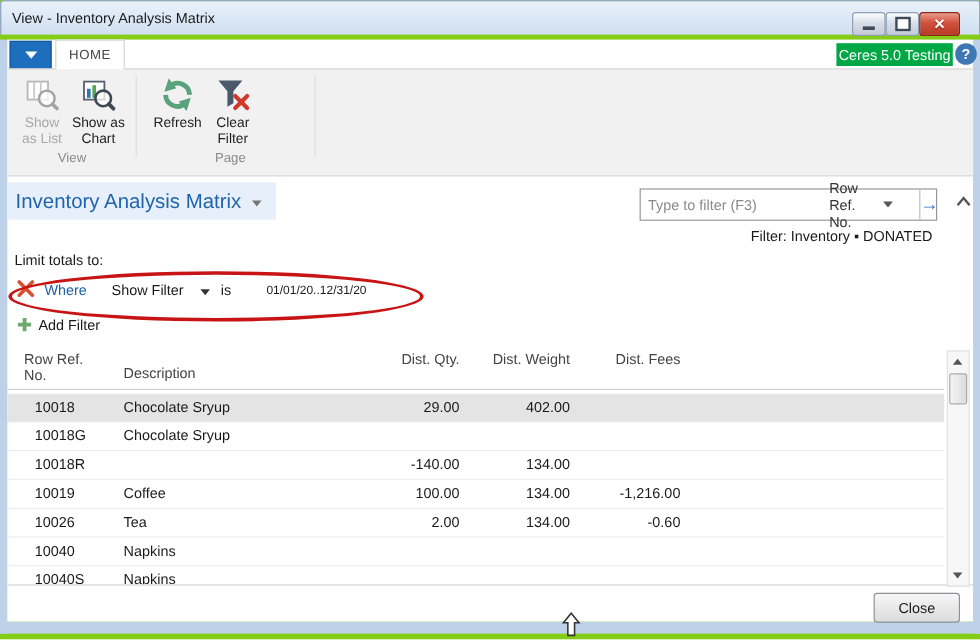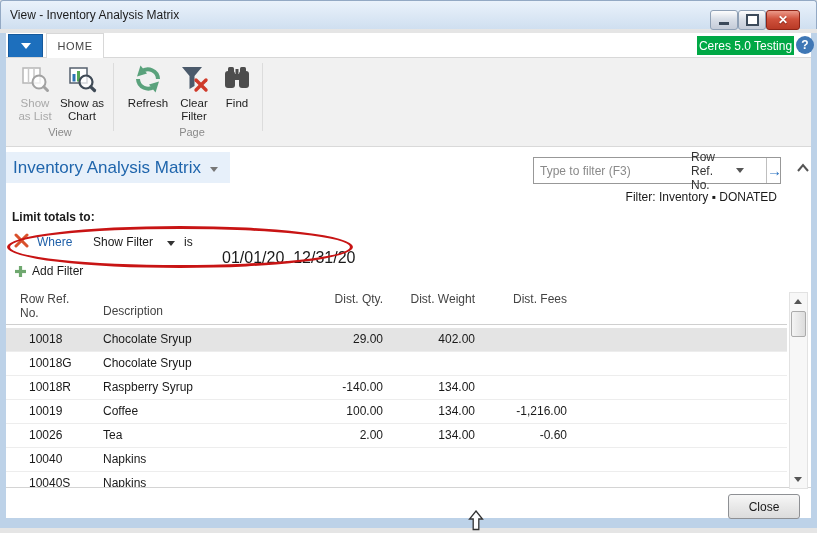--- a/index.html
+++ b/index.html
@@ -1,16 +1,16 @@
 <!DOCTYPE html>
 <html><head>
 <meta charset="utf-8">
 <style>
   html,body{margin:0;padding:0;background:#fff;}
-  .stage{position:relative;width:817px;height:533px;background:#e5e5e5;overflow:hidden;
+  .stage{position:relative;width:817px;height:533px;background:#84cc16;overflow:hidden;
          font-family:"Liberation Sans",sans-serif;color:#1a1a1a;}
   .abs{position:absolute;}
 
   
   .titlebar{left:0;top:5;width:815px;height:28px;
     background:linear-gradient(#eaf2fb,#cfdff0);
     border:1px solid #93a9c4;border-bottom:none;border-radius:3px 3px 0 0;}
   .title-text{left:9px;top:5px;font-size:12px;color:#1c1c1c;line-height:28px;top:0;}
   .winbtn{top:10px;height:18px;border:1px solid #8fa0b5;border-radius:3px;
     background:linear-gradient(#fdfdfd,#d9dfe8 45%,#c5ccd8);display:flex;align-items:center;justify-content:center;}
@@ -58,27 +58,27 @@
   .fb-sep{width:1px;height:17px;background:#bfbfbf;}
   .fb-col{font-size:12px;color:#333;padding:0 5px 0 7px;}
   .tri-down-dark{width:0;height:0;border-left:4px solid transparent;border-right:4px solid transparent;border-top:5px solid #555;margin-right:6px;}
   .fb-go{width:27px;height:25px;display:flex;align-items:center;justify-content:center;color:#2a72c0;
     font-size:15px;font-weight:bold;border-left:1px solid #bfbfbf;}
   .collapse{left:789px;top:127px;width:16px;height:16px;display:flex;align-items:center;justify-content:center;}
 
   .filter-status{right:34px;top:157px;font-size:12px;color:#1a1a1a;padding-left:32px;}
 
   
-  .limit-label{left:6px;top:177px;font-size:12px;font-weight:bold;color:#1a1a1a;}
+  .limit-label{left:6px;top:177px;font-size:12px;font-weight:normal;color:#1a1a1a;}
   .del-x{left:8px;top:200px;width:15px;height:15px;}
   .where{left:31px;top:202px;font-size:12px;color:#1e5fa8;}
   .ffield{left:87px;top:202px;font-size:12px;color:#1a1a1a;}
   .ffield-dd{left:161px;top:208px;width:0;height:0;border-left:4px solid transparent;border-right:4px solid transparent;border-top:5px solid #333;}
   .fop{left:178px;top:202px;font-size:12px;color:#1a1a1a;}
-  .fval{left:216px;top:216px;font-size:16px;color:#1a1a1a;}
+  .fval{left:216px;top:204px;font-size:10px;color:#1a1a1a;}
   .ellipse{left:1px;top:193px;width:340px;height:36px;border:3px solid #c81414;border-radius:50%;pointer-events:none;}
   .addplus{left:8px;top:231px;width:13px;height:13px;}
   .addlabel{left:26px;top:231px;font-size:12px;color:#1a1a1a;}
 
   
   .thead{top:259px;font-size:12px;color:#444;line-height:14px;}
   .th-ref{left:14px;width:62px;}
   .th-desc{left:97px;width:160px;margin-top:12px;}
   .th-num{text-align:right;}
   .th-qty{left:277px;width:100px;}
@@ -196,33 +196,20 @@
           <svg width="32" height="32" viewBox="0 0 32 32">
             <polygon points="4,4 24,4 16.5,13 16.5,23 11.5,26 11.5,13" fill="#4b5a6b"></polygon>
             <line x1="18" y1="17" x2="28" y2="27" stroke="#cf3a2a" stroke-width="3.4" stroke-linecap="round"></line>
             <line x1="28" y1="17" x2="18" y2="27" stroke="#cf3a2a" stroke-width="3.4" stroke-linecap="round"></line>
           </svg>
         </div>
         <div class="rlabel">Clear
 Filter</div>
       </div>
 
-      <div class="rbtn" style="left:210px;width:42px;">
-        <div class="ricon">
-          <svg width="32" height="32" viewBox="0 0 32 32">
-            <rect x="7" y="4" width="6" height="6" rx="1.5" fill="#4d4d4d"></rect>
-            <rect x="19" y="4" width="6" height="6" rx="1.5" fill="#4d4d4d"></rect>
-            <rect x="4" y="8" width="10" height="17" rx="3" fill="#4d4d4d"></rect>
-            <rect x="18" y="8" width="10" height="17" rx="3" fill="#4d4d4d"></rect>
-            <rect x="13" y="11" width="6" height="6" fill="#4d4d4d"></rect>
-            <rect x="14.5" y="6" width="3" height="7" fill="#4d4d4d"></rect>
-          </svg>
-        </div>
-        <div class="rlabel">Find</div>
-      </div>
 
       <div class="rsep" style="left:256px;"></div>
       <div class="rgroup-label" style="left:116px;width:140px;">Page</div>
     </div>
 
     <div class="abs page-title-band">
       <div class="page-title-text">Inventory Analysis Matrix</div>
       <div class="title-dd"></div>
     </div>
 
@@ -281,21 +268,20 @@
       </div>
       <div class="trow">
         <div class="cell c-ref">10018G</div>
         <div class="cell c-desc">Chocolate Sryup</div>
         <div class="cell c-num c-qty"></div>
         <div class="cell c-num c-wt"></div>
         <div class="cell c-num c-fees"></div>
       </div>
       <div class="trow">
         <div class="cell c-ref">10018R</div>
-        <div class="cell c-desc">Raspberry Syrup</div>
         <div class="cell c-num c-qty">-140.00</div>
         <div class="cell c-num c-wt">134.00</div>
         <div class="cell c-num c-fees"></div>
       </div>
       <div class="trow">
         <div class="cell c-ref">10019</div>
         <div class="cell c-desc">Coffee</div>
         <div class="cell c-num c-qty">100.00</div>
         <div class="cell c-num c-wt">134.00</div>
         <div class="cell c-num c-fees">-1,216.00</div>

